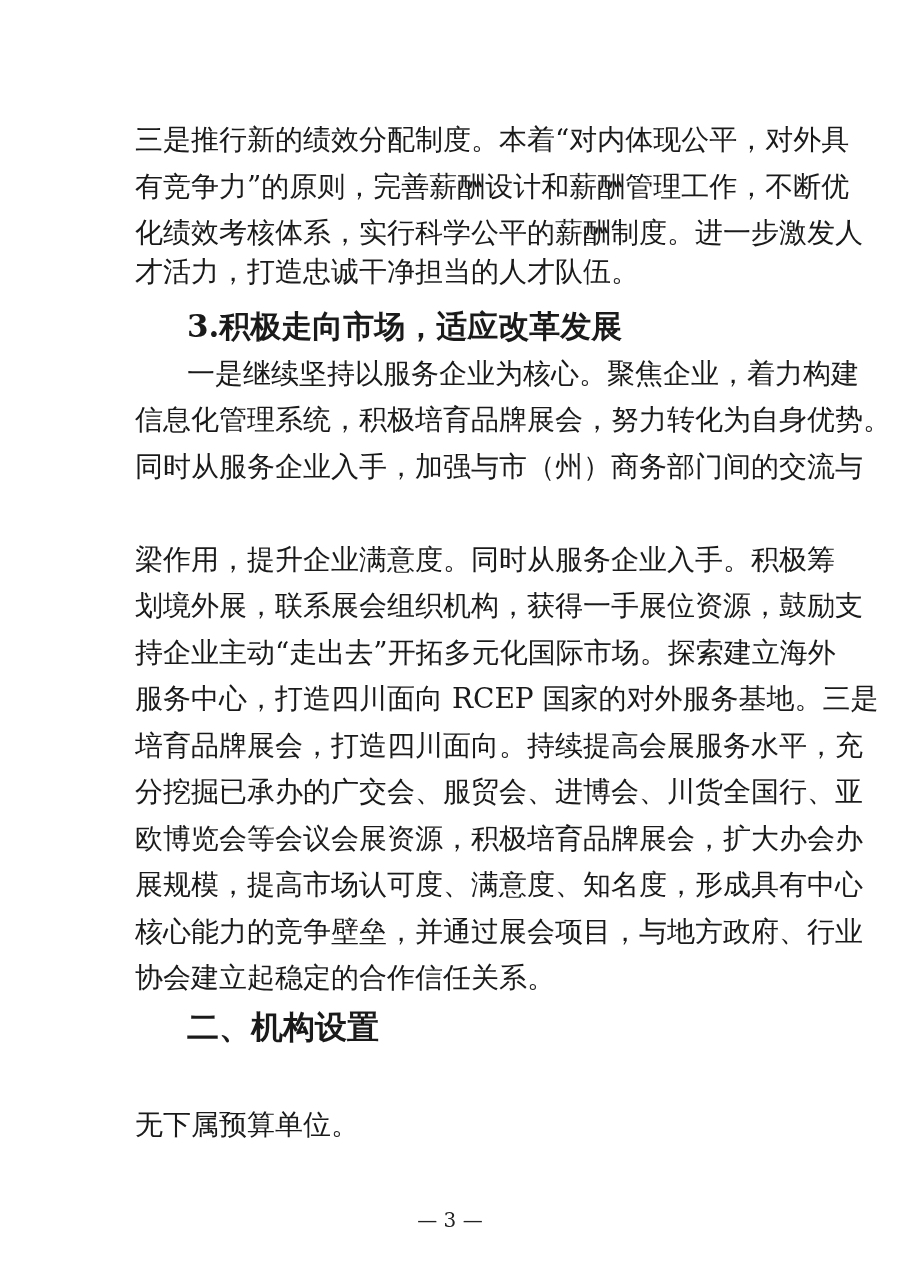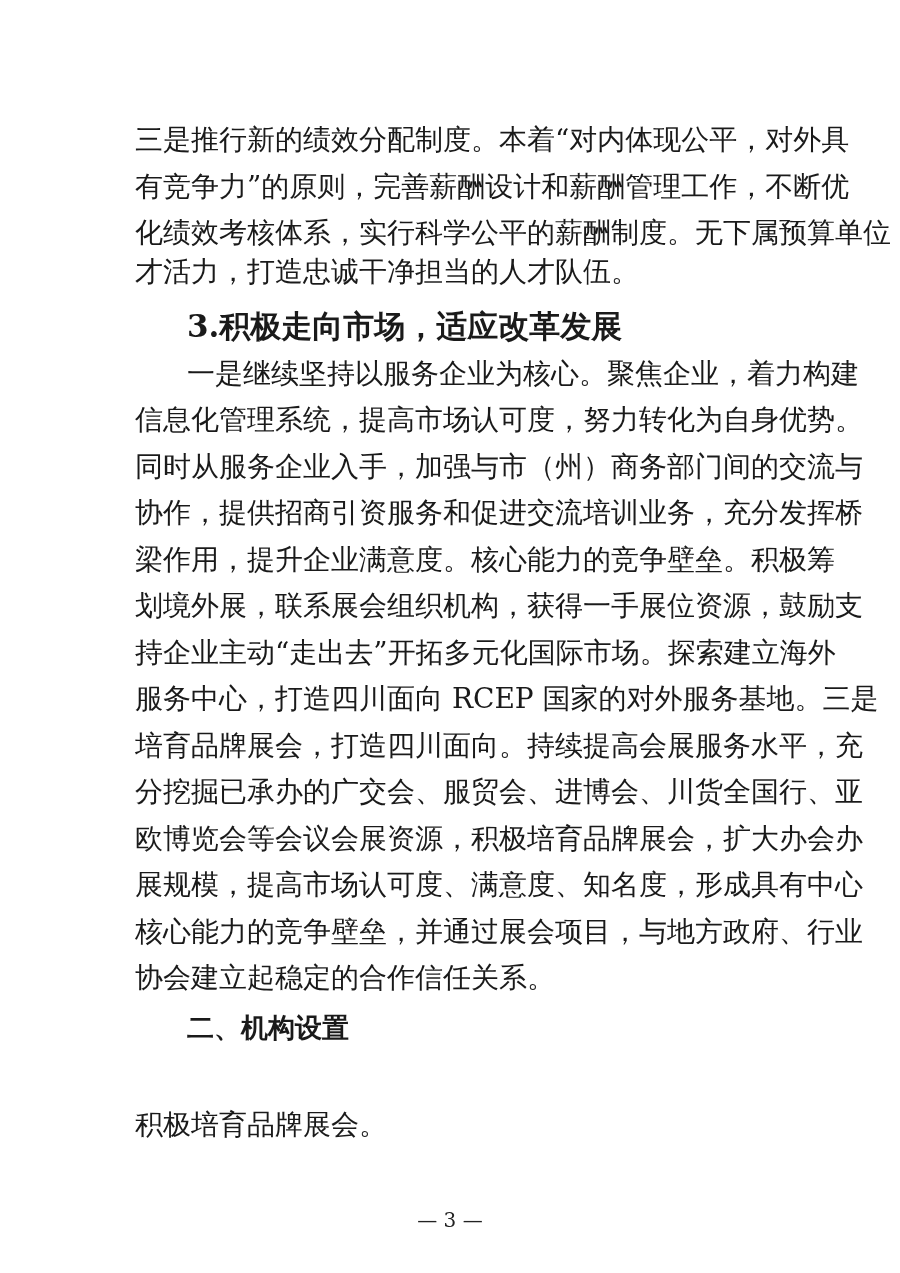--- a/index.html
+++ b/index.html
@@ -48,21 +48,21 @@
       font-size: 31px;
       font-weight: bold;
       white-space: nowrap;
       font-family: "DejaVu Serif", "Liberation Serif", serif;
     }
     .heading-sans {
       position: absolute;
       left: 187px;
       height: 47px;
       line-height: 47px;
-      font-size: 27px;
+      font-size: 32px;
       font-weight: bold;
       white-space: nowrap;
       font-family: "DejaVu Sans", "Liberation Sans", sans-serif;
     }
     .page-number {
       position: absolute;
       left: 0;
       width: 900px;
       top: 1206px;
       text-align: center;
@@ -72,39 +72,38 @@
       font-family: "DejaVu Serif", "Liberation Serif", serif;
     }
   </style>
 </head>
 <body>
 
 <div class="page">
 
   <div class="line" style="top:116px;">三是推行新的绩效分配制度。本着“对内体现公平，对外具</div>
   <div class="line" style="top:163px;">有竞争力”的原则，完善薪酬设计和薪酬管理工作，不断优</div>
-  <div class="line" style="top:209px;">化绩效考核体系，实行科学公平的薪酬制度。无下属预算单位</div>
+  <div class="line" style="top:209px;">化绩效考核体系，实行科学公平的薪酬制度。进一步激发人</div>
   <div class="line last" style="top:248px;">才活力，打造忠诚干净担当的人才队伍。</div>
 
   <div class="heading-bold" style="top:303px;">3.积极走向市场，适应改革发展</div>
 
   <div class="line indent" style="top:350px;">一是继续坚持以服务企业为核心。聚焦企业，着力构建</div>
-  <div class="line" style="top:396px;">信息化管理系统，提高市场认可度，努力转化为自身优势。</div>
+  <div class="line" style="top:396px;">信息化管理系统，积极培育品牌展会，努力转化为自身优势。</div>
   <div class="line" style="top:443px;">同时从服务企业入手，加强与市（州）商务部门间的交流与</div>
-  <div class="line" style="top:489px;">协作，提供招商引资服务和促进交流培训业务，充分发挥桥</div>
-  <div class="line" style="top:536px;">梁作用，提升企业满意度。核心能力的竞争壁垒。积极筹</div>
+  <div class="line" style="top:536px;">梁作用，提升企业满意度。同时从服务企业入手。积极筹</div>
   <div class="line" style="top:582px;">划境外展，联系展会组织机构，获得一手展位资源，鼓励支</div>
   <div class="line" style="top:629px;">持企业主动“走出去”开拓多元化国际市场。探索建立海外</div>
   <div class="line" style="top:675px;">服务中心，打造四川面向 RCEP 国家的对外服务基地。三是</div>
   <div class="line" style="top:722px;">培育品牌展会，打造四川面向。持续提高会展服务水平，充</div>
   <div class="line" style="top:768px;">分挖掘已承办的广交会、服贸会、进博会、川货全国行、亚</div>
   <div class="line" style="top:815px;">欧博览会等会议会展资源，积极培育品牌展会，扩大办会办</div>
   <div class="line" style="top:861px;">展规模，提高市场认可度、满意度、知名度，形成具有中心</div>
   <div class="line" style="top:908px;">核心能力的竞争壁垒，并通过展会项目，与地方政府、行业</div>
   <div class="line last" style="top:954px;">协会建立起稳定的合作信任关系。</div>
 
   <div class="heading-sans" style="top:1004px;">二、机构设置</div>
 
-  <div class="line last" style="top:1101px;">积极培育品牌展会。</div>
+  <div class="line last" style="top:1101px;">无下属预算单位。</div>
 
   <div class="page-number">— 3 —</div>
 
 </div>
 
 </body></html>

